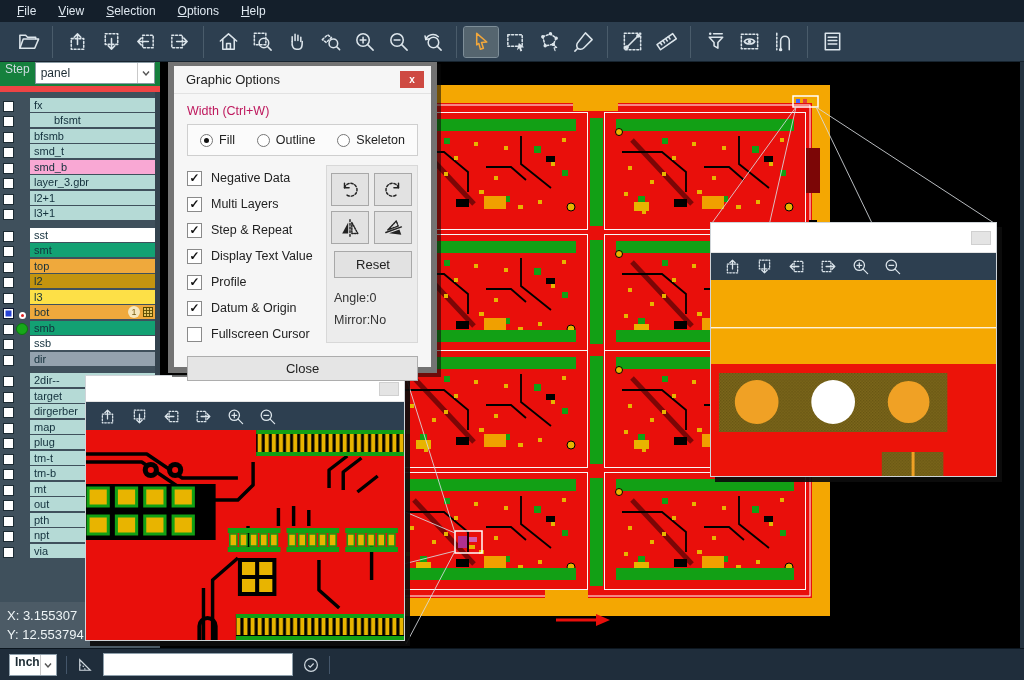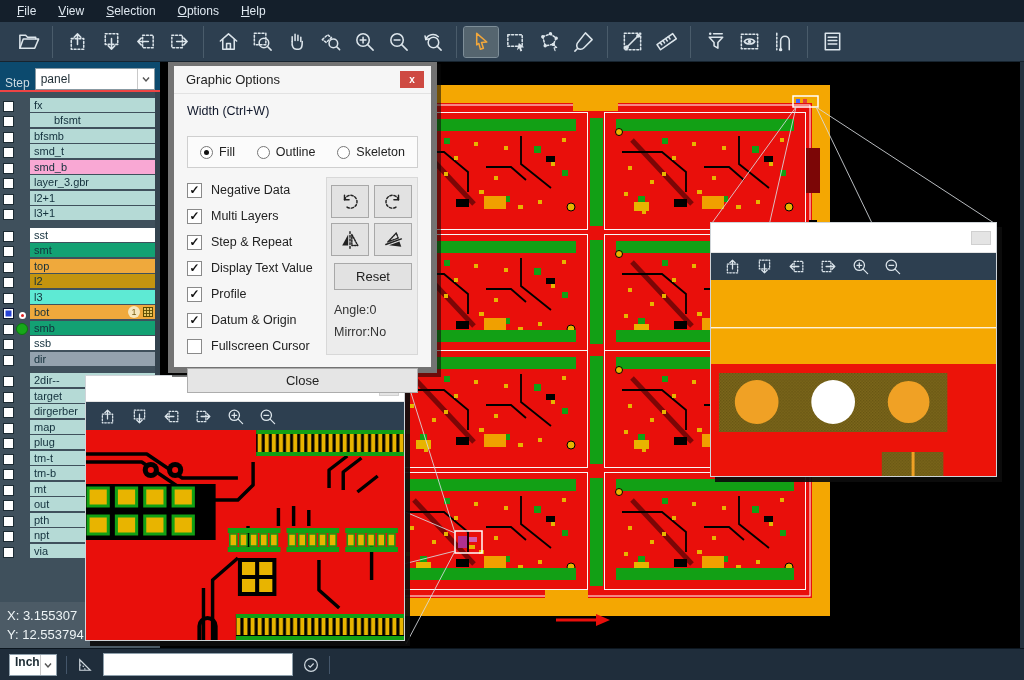--- a/index.html
+++ b/index.html
@@ -11,21 +11,21 @@
 
 .toolbar{position:absolute;left:0;top:22px;right:0;height:40px;background:#2d3f50;display:flex;align-items:center;padding:0 4px;border-bottom:1px solid #17242f;z-index:8}
 .tgroup{display:flex;align-items:center;padding:0 7px;height:32px}
 .tgroup + .tgroup{border-left:1px solid #4a5c6b}
 .tbtn{width:34px;height:30px;display:flex;align-items:center;justify-content:center;border-radius:2px}
 .tbtn.active{background:#55656f;outline:1px solid #7e8e98}
 .tbtn svg{width:23px;height:23px}
 
 .sidebar{position:absolute;left:0;top:62px;width:160px;bottom:32px;background:#3f505c;z-index:1}
 .sscroll{position:absolute;right:0;top:30px;bottom:0;width:5px;background:#34434e}
-.steprow{height:30px;background:#0c4a6e;display:flex;align-items:flex-end;padding:0 5px;gap:5px;border-bottom:2px solid #ef4444}
+.steprow{height:30px;background:#15803d;display:flex;align-items:flex-start;padding:0 5px;gap:5px;border-bottom:6px solid #ef4444}
 .steplabel{color:#cfdce2;font-size:12px;flex:0 0 auto}
 .stepselect{flex:1;height:22px;background:#fff;border:1px solid #8899a2;display:flex;align-items:center;font-size:12px;color:#1c2b33;padding-left:5px;justify-content:space-between}
 .chevbox{width:17px;height:100%;border-left:1px solid #c9c9c9;display:flex;align-items:center;justify-content:center}
 .layers{position:absolute;top:34px;left:0;width:155px}
 .lgroup{margin-bottom:6px}
 .lrow{height:15.5px;display:flex;align-items:flex-end}
 .lcheck{width:11px;height:11px;background:#fff;border:1px solid #1c2b33;margin-left:3px;flex:0 0 auto}
 .lcheck.checked{background:#2742d6;box-shadow:inset 0 0 0 1.5px #fff;border-color:#0a1430}
 .lind{width:16px;display:flex;justify-content:center;flex:0 0 auto}
 .dot{width:7px;height:7px;border-radius:50%}
@@ -55,21 +55,21 @@
 #popup-left .pcontent{height:210px}
 #popup-right{left:710px;top:222px;width:287px;height:255px}
 #popup-right .ptitle{height:30px}
 #popup-right .ptoolbar{height:27px}
 #popup-right .pcontent{height:196px}
 
 .dialog{position:absolute;left:168px;top:60px;width:269px;height:313px;background:#f6f6f6;border:6px solid #737373;box-shadow:4px 4px 0 rgba(10,10,10,.55);z-index:6;font-size:12.5px;color:#222}
 .dtitle{height:28px;display:flex;align-items:center;justify-content:space-between;padding:0 7px 0 12px;border-bottom:1px solid #e2e2e2;font-size:13px}
 .dclose{width:24px;height:17px;background:#ce4a42;color:#fff;font-size:10px;font-weight:bold;display:flex;align-items:center;justify-content:center}
 .dbody{padding:7px 13px 0}
-.dwidth{margin:3px 0 18px;color:#0f172a}
+.dwidth{margin:3px 0 6px;color:#be185d}
 .radiobox{border:1px solid #cfcfcf;background:#fbfbfb;height:32px;display:flex;align-items:center;justify-content:space-between;padding:0 12px;margin-bottom:9px}
 .radio{display:flex;align-items:center;gap:6px}
 .rdot{width:13px;height:13px;border:1px solid #777;border-radius:50%;background:#fff;position:relative;flex:0 0 auto}
 .rdot.sel::after{content:"";position:absolute;inset:3px;background:#111;border-radius:50%}
 .dcols{display:flex;gap:8px}
 .dchecks{flex:1}
 .dcheckrow{display:flex;align-items:center;gap:9px;height:26px}
 .dcb{width:15px;height:15px;border:1px solid #8a8a8a;background:#fff;font-size:12px;line-height:13px;text-align:center;color:#111;font-weight:bold;flex:0 0 auto}
 .dpanel{width:92px;background:#ececec;border:1px solid #d8d8d8;padding:7px 5px 9px;display:flex;flex-direction:column;align-items:flex-end;height:178px}
 .dgrid{display:grid;grid-template-columns:38px 38px;gap:5px}
@@ -359,21 +359,21 @@
         <div class="lrow">
           <span class="lcheck"></span>
           <span class="lind"></span>
           <span class="lname" style="background: rgb(195, 148, 15);">
             <span>l2</span>
           </span>
         </div>
         <div class="lrow">
           <span class="lcheck"></span>
           <span class="lind"></span>
-          <span class="lname" style="background: #5eead4;">
+          <span class="lname" style="background: #fde047;">
             <span>l3</span>
           </span>
         </div>
         <div class="lrow">
           <span class="lcheck checked"></span>
           <span class="lind">
             <span class="dot red-dot"></span>
           </span>
           <span class="lname" style="background: rgb(239, 169, 60);">
             <span>bot</span>

